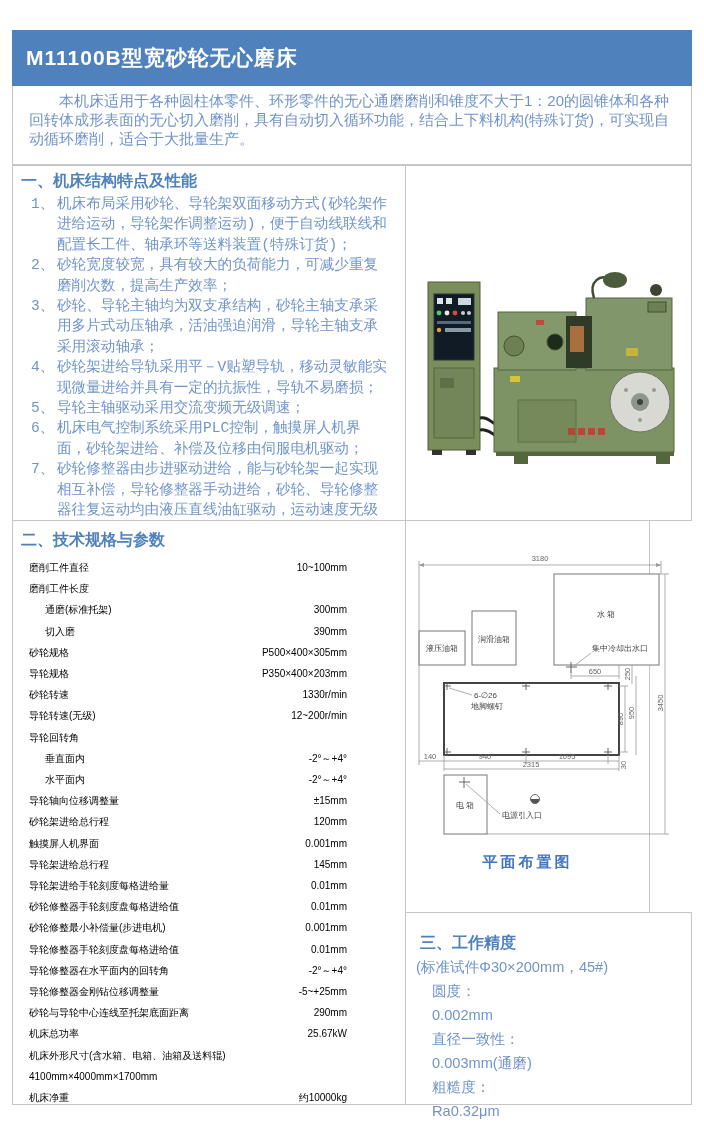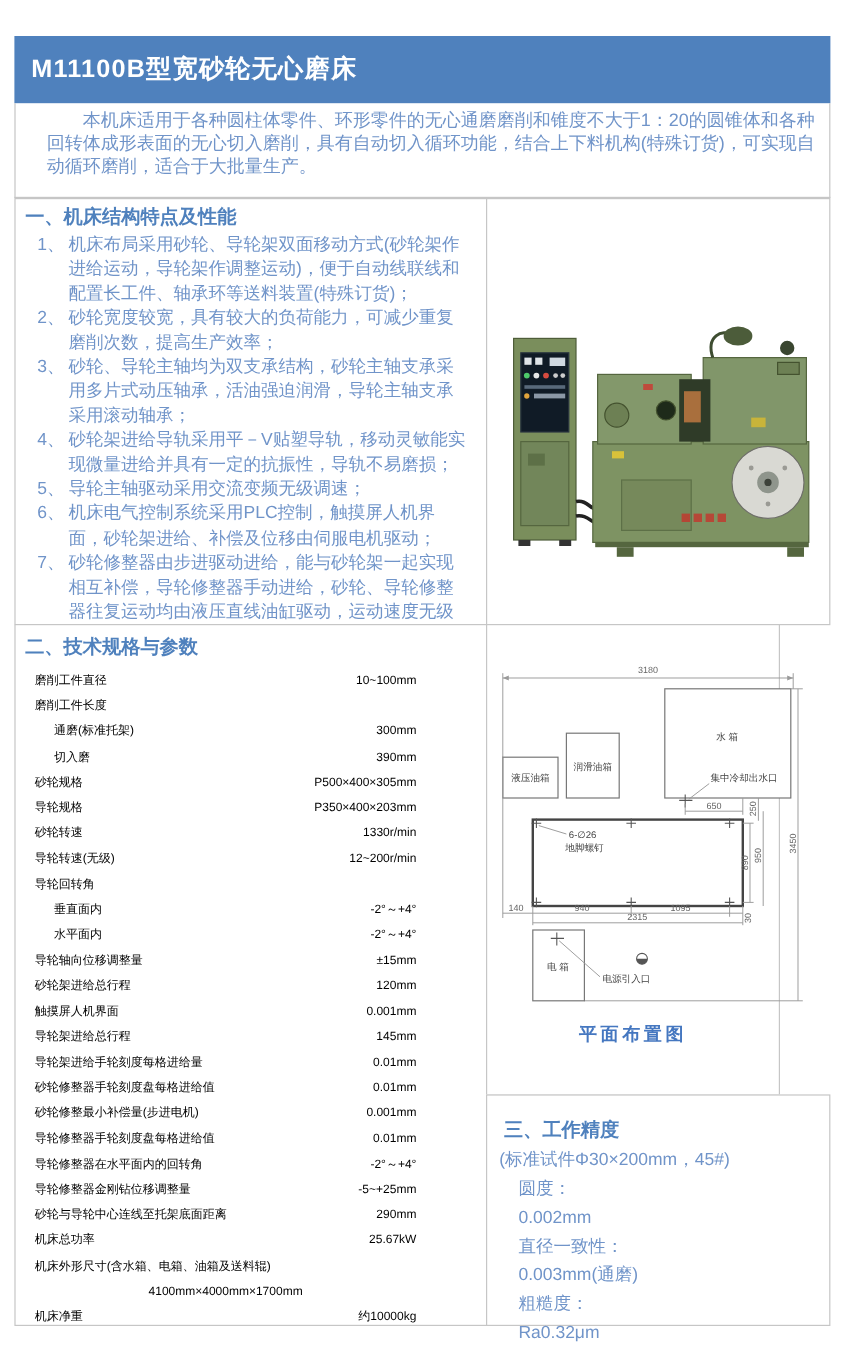--- a/index.html
+++ b/index.html
@@ -3,42 +3,42 @@
 <meta charset="utf-8">
 <style>
   html,body{margin:0;padding:0;background:#ffffff;}
   body{width:704px;height:1126px;position:relative;font-family:"Liberation Sans","DejaVu Sans",sans-serif;-webkit-font-smoothing:antialiased;}
   .abs{position:absolute;box-sizing:border-box;}
   
   .hdr{left:12px;top:30px;width:680px;height:56px;background:#4f81bd;color:#ffffff;
        font-size:21px;font-weight:bold;line-height:56px;padding-left:14px;letter-spacing:1px;}
   
   .intro{left:12px;top:86px;width:680px;height:79px;border:1px solid #c6c6c6;border-top:none;
-         color:#7094c9;font-size:15px;line-height:19px;padding:5px 10px 0 26px;}
+         color:#7094c9;font-size:15px;line-height:19px;padding:5px 10px 0 16px;}
   .intro p{margin:0;text-indent:2em;}
   
   .cell{border:1px solid #c6c6c6;background:#fff;}
-  .cellA{left:12px;top:165px;width:394px;height:356px;padding:4px 14px 0 8px;}
+  .cellA{left:12px;top:165px;width:394px;height:356px;padding:4px 14px 0 8px;font-family:Liberation Mono, monospace;}
   .cellB{left:405px;top:165px;width:287px;height:356px;}
   .cellC{left:12px;top:520px;width:394px;height:585px;padding:6px 0 0 8px;}
   .cellD{left:405px;top:520px;width:245px;height:393px;}
   .cellE{left:405px;top:912px;width:287px;height:193px;padding:18px 0 16px 14px;}
   .sec-h{color:#4f81bd;font-size:16px;font-weight:bold;line-height:24px;}
   
   .feat{color:#7094c9;font-size:14.6px;}
   .feat-item{display:flex;line-height:20.4px;}
   .feat-num{flex:none;width:26px;padding-left:10px;}
   .feat-text{flex:1;padding-right:2px;}
   
   .spec{color:#000000;font-size:10px;margin-top:4px;}
   .spec-row{display:flex;line-height:21.2px;padding:0 58px 0 8px;}
   .spec-row.indent{padding-left:24px;}
   .spec-label{white-space:nowrap;}
   .spec-value{flex:1;text-align:right;white-space:nowrap;}
-  .spec-row.value-only .spec-value{text-align:center;}
+  .spec-row.value-only .spec-value{text-align:left;}
   
   .sec3{color:#7094c9;font-size:14.6px;}
   .sec3 .note{line-height:24px;margin-left:-4px;}
   .p-row{display:flex;line-height:24px;padding-left:12px;flex-direction:column;}
   .p-label{width:104px;}
   
   .diagram-caption{position:absolute;left:0;top:332px;width:100%;text-align:center;
        color:#4577c0;font-weight:bold;font-size:15px;letter-spacing:3px;}
   svg text{font-family:"Liberation Sans","DejaVu Sans",sans-serif;}
   .dg-line{stroke:#9a9a9a;stroke-width:0.8;fill:none;}

